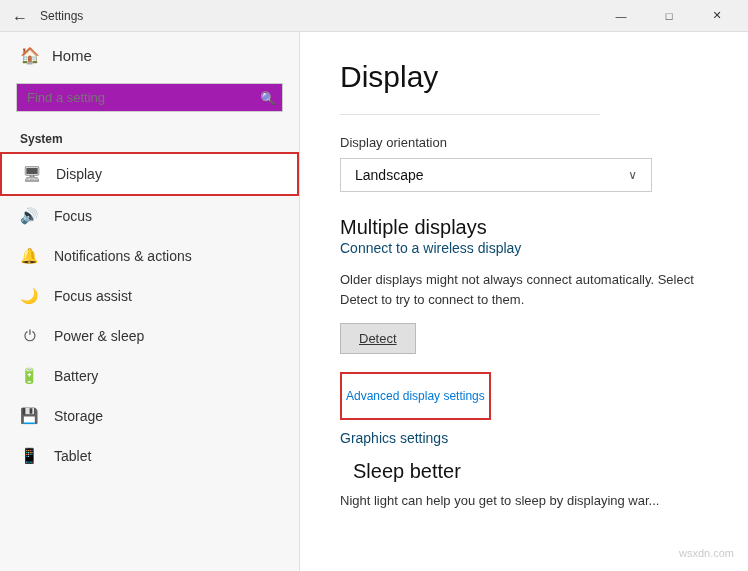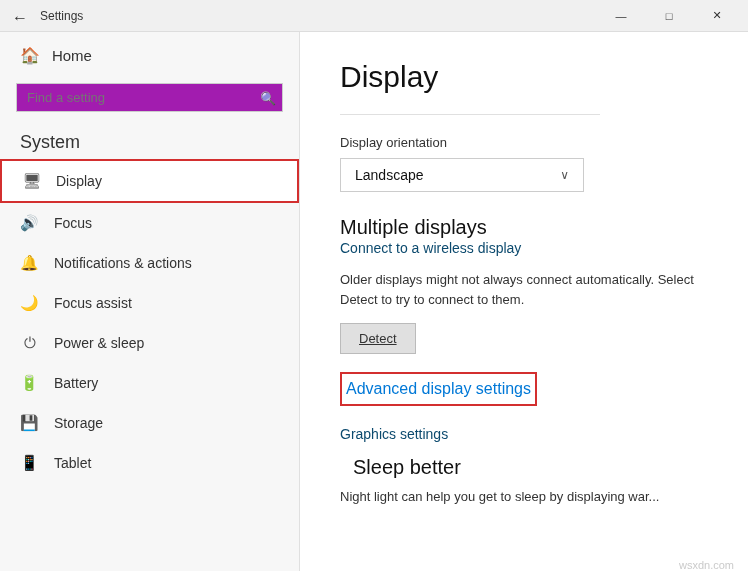--- a/index.html
+++ b/index.html
@@ -85,22 +85,22 @@
       background: #a21caf;
       font-size: 13px;
       outline: none;
     }
     .search-icon-btn {
       position: absolute; right: 6px; top: 50%; transform: translateY(-50%);
       color: #666; font-size: 13px; cursor: pointer;
     }
 
     .sidebar-section-title {
-      font-size: 18px;
-      font-weight: 400;
+      font-size: 12px;
+      font-weight: 700;
       color: #333;
       padding: 8px 20px 6px 20px;
     }
 
     .sidebar-item {
       display: flex;
       align-items: center;
       padding: 11px 20px;
       cursor: pointer;
       gap: 14px;
@@ -140,21 +140,21 @@
       color: #333;
       margin-bottom: 8px;
     }
 
     .dropdown-box {
       display: flex;
       align-items: center;
       justify-content: space-between;
       border: 1px solid #ccc;
       padding: 8px 14px;
-      width: 244px;
+      width: 312px;
       cursor: pointer;
       background: #fff;
       margin-bottom: 24px;
     }
     .dropdown-value { font-size: 14px; color: #111; }
     .dropdown-arrow { font-size: 12px; color: #555; }
 
     .section-title {
       font-size: 20px;
       font-weight: 400;
@@ -167,27 +167,26 @@
       color: #0c4a6e;
       font-size: 14px;
       cursor: pointer;
       text-decoration: none;
       display: block;
       margin-bottom: 14px;
     }
 
     .link-highlighted {
       color: #0078d7;
-      font-size: 16px;
+      font-size: 12px;
       cursor: pointer;
       text-decoration: none;
       display: inline-block;
       border: 2px solid #d32f2f;
-      padding: 6px 4px;
-      margin-bottom: 10px;
+      padding: 15px 4px;
     }
 
     .info-text {
       font-size: 13px;
       color: #333;
       line-height: 1.5;
       margin-bottom: 14px;
       max-width: 420px;
     }
 
@@ -213,21 +212,21 @@
     .sleep-info-text {
       font-size: 13px;
       color: #333;
       line-height: 1.5;
       max-width: 420px;
     }
 
     
     .watermark {
       position: absolute;
-      bottom: 0;
+      bottom: 12px;
       right: 14px;
       font-size: 11px;
       color: rgba(180,180,180,0.7);
       pointer-events: none;
       text-align: center;
     }
   </style>
 </head>
 <body>
 

